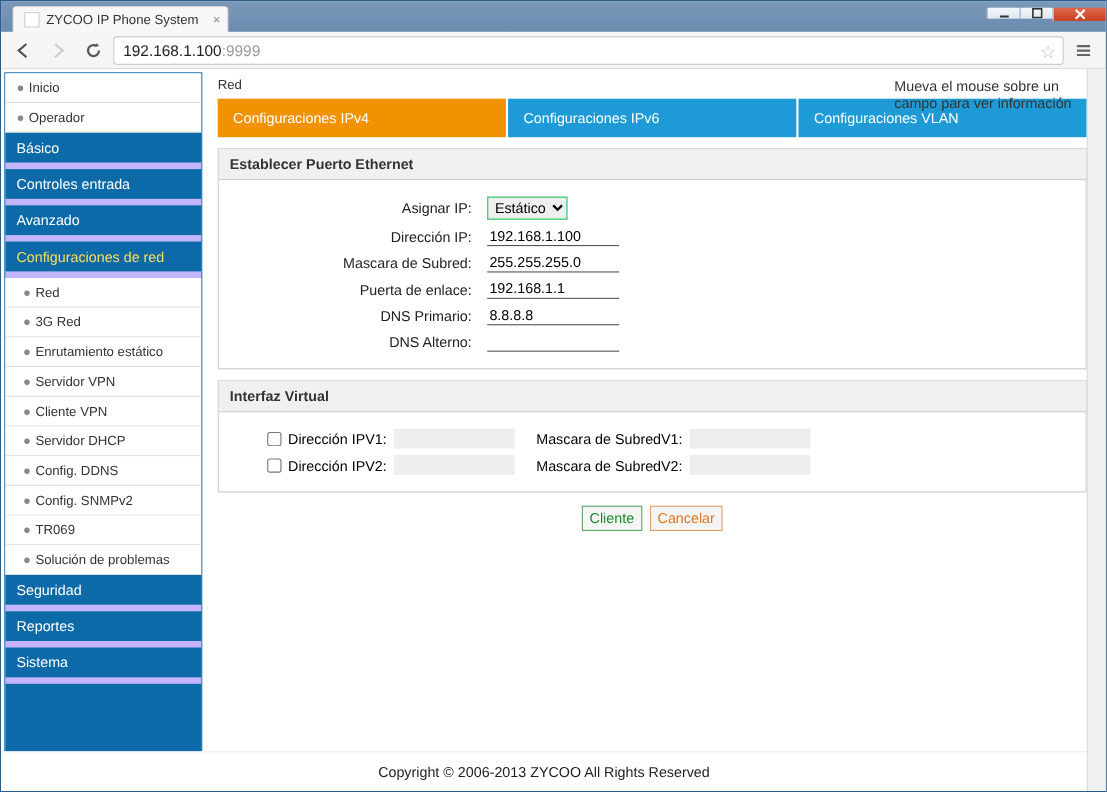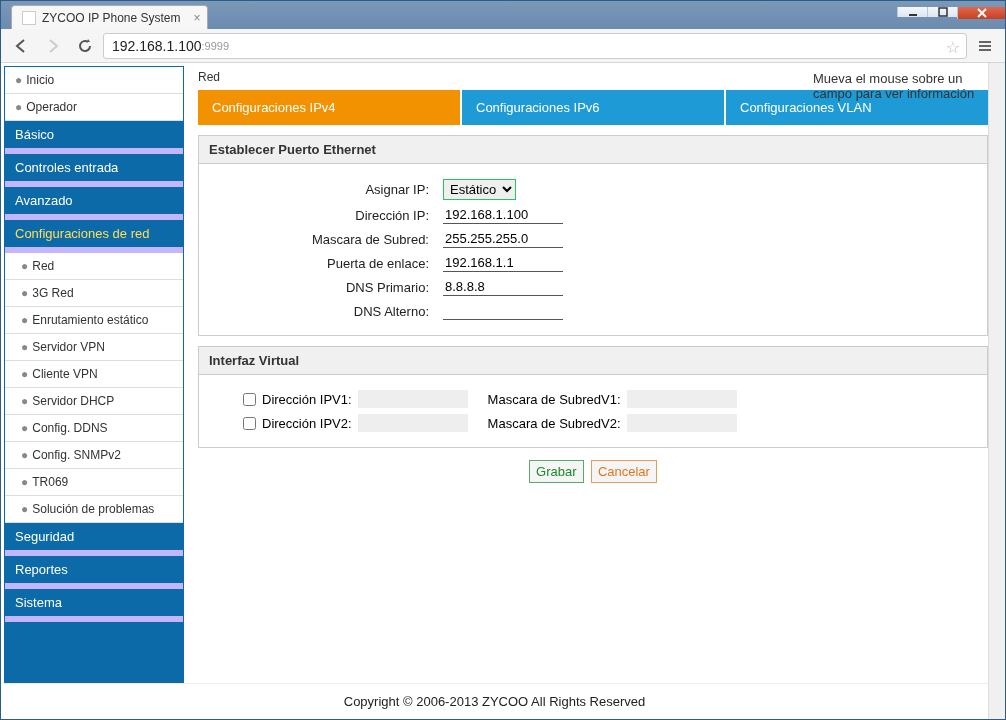--- a/index.html
+++ b/index.html
@@ -20,21 +20,21 @@
 .tab { height: 24px; background: #f7f7f7; border-top-left-radius: 4px; border-top-right-radius: 4px; display: flex; align-items: center; padding: 0 26px 0 10px; font-size: 12px; color: #333; position: relative; min-width: 180px; border: 1px solid #aaa; border-bottom: none; }
 .tab .close-x { position: absolute; right: 6px; top: 5px; font-size: 12px; color: #888; cursor: pointer; }
 .tab .favicon { width: 14px; height: 14px; margin-right: 6px; border: 1px solid #ccc; background: #fff; display:inline-block; }
 
 
 .toolbar { height: 34px; background: #f5f5f5; border-bottom: 1px solid #d6d6d6; display: flex; align-items: center; padding: 0 6px; gap: 4px; }
 .nav-btn { width: 28px; height: 26px; display:flex; align-items:center; justify-content:center; color:#555; cursor:pointer; border-radius:3px; }
 .nav-btn.disabled { color:#bbb; cursor:default; }
 .addr { flex:1; height:26px; border:1px solid #ccc; border-radius:3px; background:#fff; display:flex; align-items:center; padding:0 28px 0 8px; position:relative; }
 .addr .host { color:#222; font-size:14px; }
-.addr .port { color:#999; font-size:11px; }
+.addr .port { color:#999; font-size:14px; }
 .addr .star { position:absolute; right:6px; top:4px; color:#bbb; font-size:16px; cursor:pointer; }
 .menu-btn { width: 28px; height:26px; display:flex; align-items:center; justify-content:center; color:#666; cursor:pointer; }
 
 
 .content { flex:1; display:flex; overflow:hidden; background:#fff; position:relative; }
 .inner { flex:1; display:flex; padding: 3px 0 0 3px; overflow:auto; }
 
 .sidebar { width: 180px; flex:0 0 180px; border:1px solid #0d6aa8; }
 .side-item { padding:6px 10px; font-size:12px; border-bottom:1px solid #ddd; cursor:pointer; color:#333; background:#fff; }
 .side-item .bullet { color:#888; margin-right:4px; }
@@ -227,21 +227,21 @@
               <input type="checkbox" style="">
               <label>Dirección IPV2:</label>
               <input type="text" class="flat-input" style="">
               <span class="lbl2">Mascara de SubredV2:</span>
               <input type="text" class="flat-input" style="">
             </div>
           </div>
         </div>
 
         <div class="btn-row">
-          <button class="btn save">Grabar</button>
+          <button class="btn save">Cliente</button>
           <button class="btn cancel">Cancelar</button>
         </div>
       </div>
 
     </div>
     <div class="footer">Copyright © 2006-2013 ZYCOO All Rights Reserved</div>
     </div>
 
     <div class="help">Mueva el mouse sobre un campo para ver información</div>
     <div class="scroll-gutter"></div>

